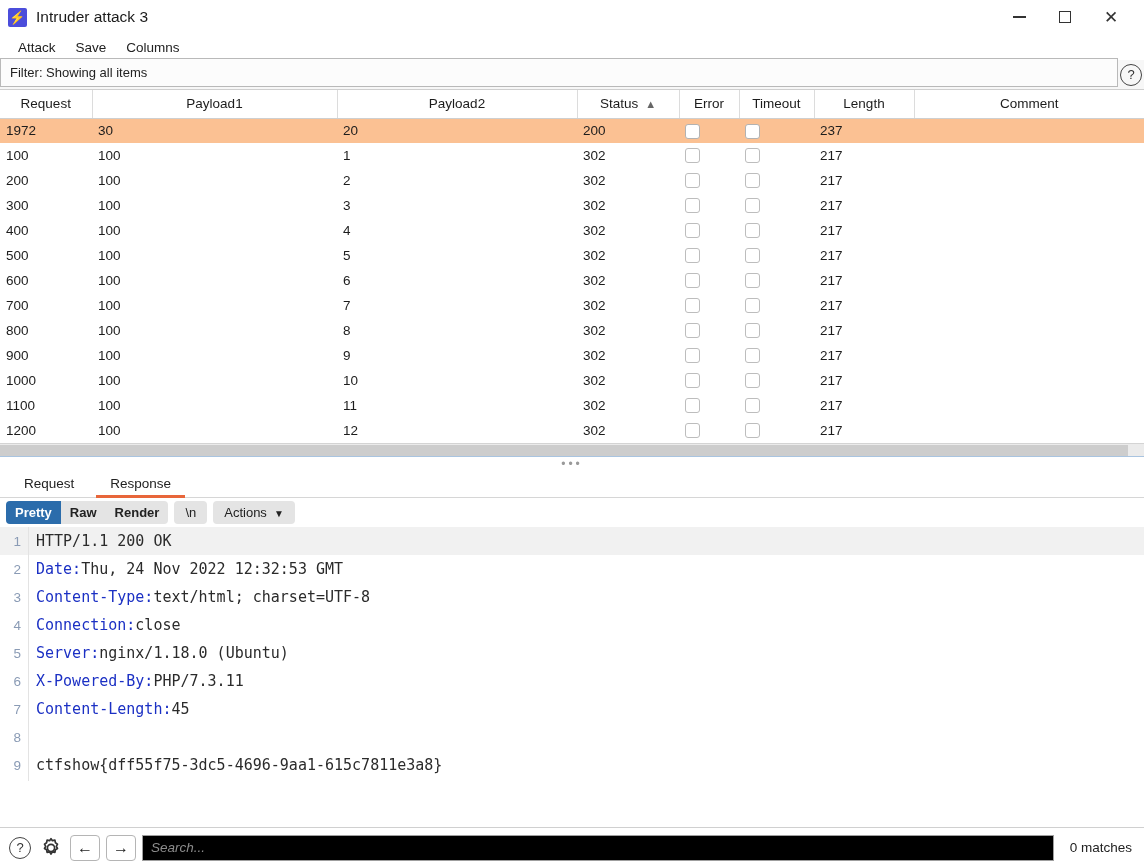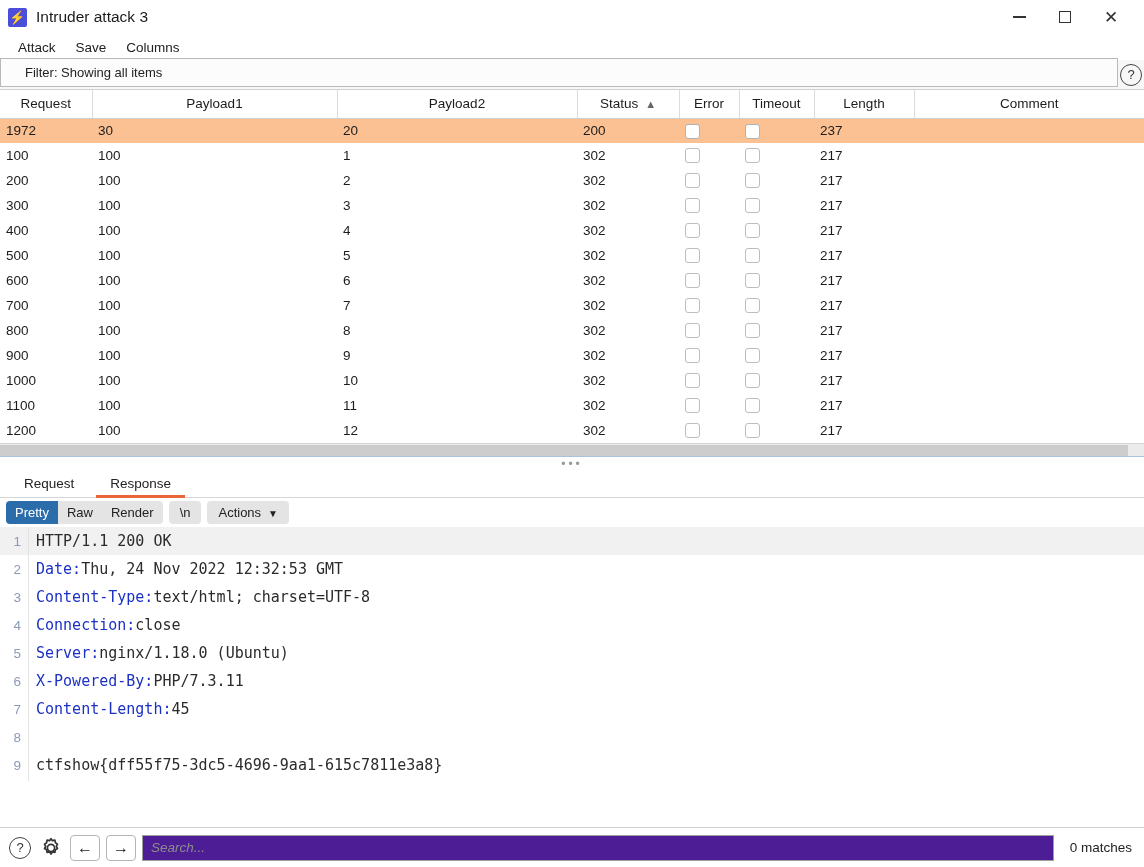--- a/index.html
+++ b/index.html
@@ -55,21 +55,21 @@
   }
 
   
   .filterbar {
     height: 30px; background:#f7f7f7; border-bottom:1px solid #cfcfcf;
     display:flex; align-items:center;
   }
   .filter-box {
     flex: 1; height: 29px; margin: 0 0 4px 0;
     border: 1px solid #b9b9b9; background:#fcfcfc;
-    display:flex; align-items:center; padding-left: 24px;
+    display:flex; align-items:center; padding-left: 9px;
     font-size: 13px; color:#222;
   }
   .filter-help {
     width: 26px; height: 30px; display:flex; align-items:center; justify-content:flex-start;
     overflow:hidden;
   }
   .circ-q {
     width: 22px; height: 22px; border-radius:50%; border:1.4px solid #444;
     display:flex; align-items:center; justify-content:center;
     font-size: 13px; color:#333; margin-left: 2px;
@@ -120,21 +120,21 @@
     height: 28px; display:flex; align-items:flex-end;
     border-bottom:1px solid #d6d6d6; padding-left: 6px;
   }
   .rr-tab { font-size: 13.5px; color:#222; padding: 3px 18px 6px 18px; position:relative; }
   .rr-tab.active::after {
     content:""; position:absolute; left:4px; right:4px; bottom:-1px; height:3px; background:#e8663a;
   }
 
   
   .viewbar { height: 29px; display:flex; align-items:center; padding: 0 6px; gap: 6px; background:#fff; }
-  .seg { display:flex; border-radius: 4px; overflow:hidden; }
+  .seg { display:flex; border-radius: 4px; overflow:hidden;font-weight:bold; }
   .seg .sb { font-size: 13px; padding: 4px 9px; background:#e4e4e4; color:#222; }
   .seg .sb.active { background:#2b6cab; color:#fff; }
   .pill { font-size: 13px; padding: 4px 11px; background:#e4e4e4; color:#222; border-radius: 4px; }
   .pill .caret { margin-left: 7px; font-size: 10px; }
 
   
   .resp {
     position: relative; background:#fff; height: 258px; overflow:hidden;
     font-family: "DejaVu Sans Mono", monospace;
   }
@@ -158,21 +158,21 @@
     width:26px; height:26px; display:flex; align-items:center; justify-content:center;
     color:#333; font-size: 17px;
   }
   .gear { width:24px; height:24px; }
   .arrow-btn {
     width: 30px; height: 26px; border:1px solid #b5b5b5; border-radius:4px;
     display:flex; align-items:center; justify-content:center;
     font-size: 16px; color:#222; background:#fff;
   }
   .search-field {
-    flex: 1; height: 26px; border:1px solid #9f9f9f; background:#4c1d95;
+    flex: 1; height: 26px; border:1px solid #9f9f9f; background:#000000;
     display:flex; align-items:center; padding-left: 8px;
     font-size: 13.5px; color:#8c8c8c; font-style: italic;
   }
   .matches { font-size: 13.5px; color:#222; padding: 0 6px 0 10px; white-space:nowrap; }
 </style>
 </head>
 <body>
 
 <div class="app">
 

